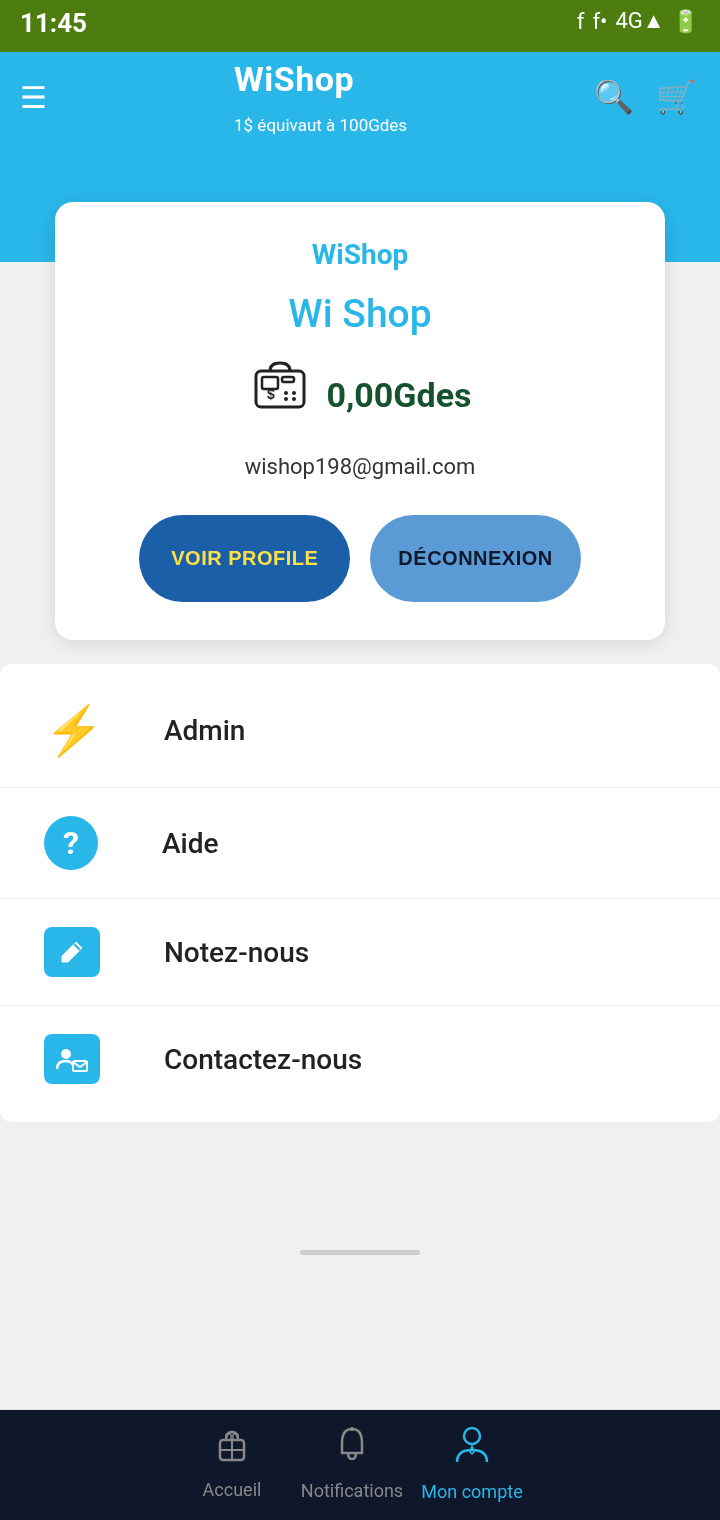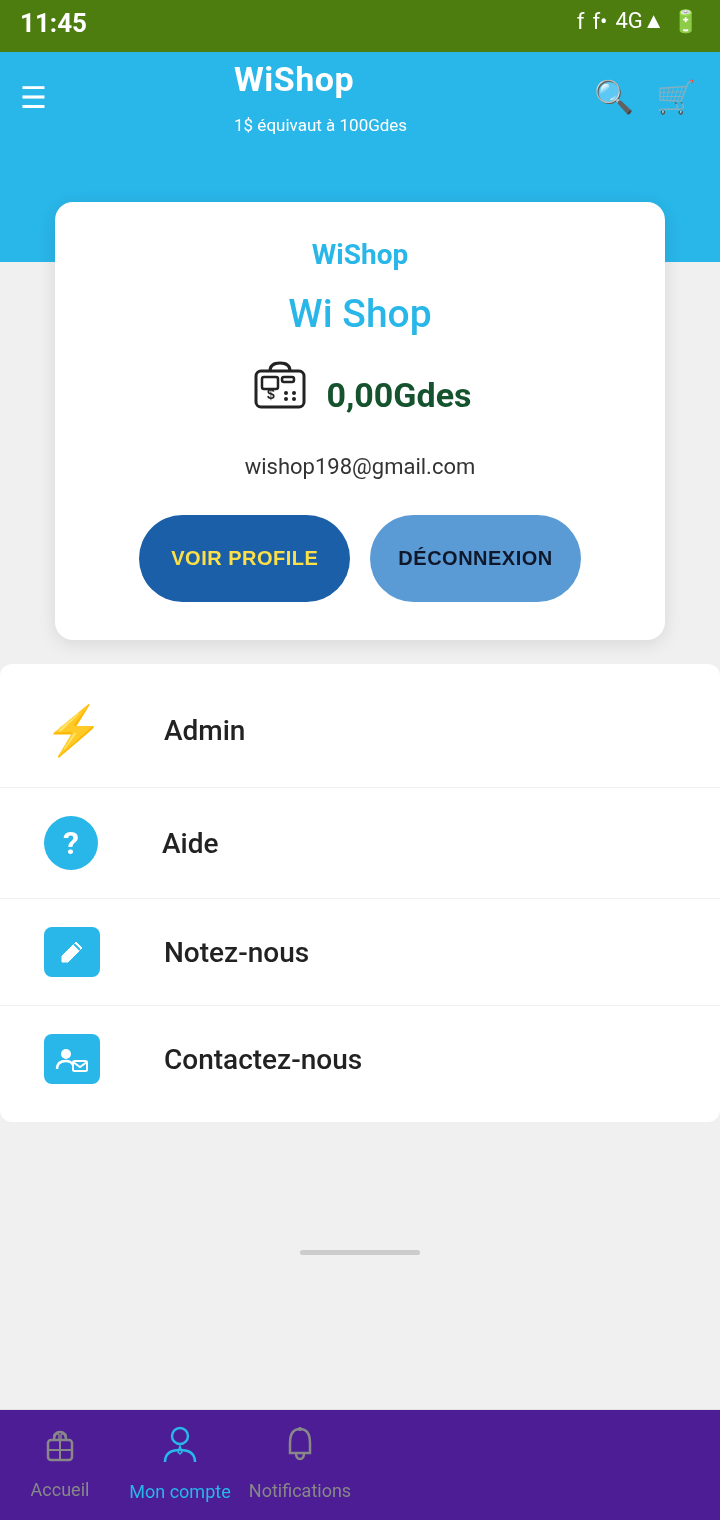--- a/index.html
+++ b/index.html
@@ -223,23 +223,23 @@
       font-size: 28px;
       flex-shrink: 0;
     }
 
     
     .bottom-nav {
       position: fixed;
       bottom: 0;
       left: 0;
       width: 720px;
-      background: #4c1d95;
-      display: flex;
-      justify-content: flex-start;
+      background: #0f172a;
+      display: flex;
+      justify-content: center;
       align-items: center;
       padding: 14px 16px 18px 0;
       border-top: 1px solid #e0e0e0;
       z-index: 100;
     }
     .nav-item {
       display: flex;
       flex-direction: column;
       align-items: center;
       gap: 6px;
@@ -383,37 +383,37 @@
         <rect x="14" y="8" width="5" height="6" rx="1" stroke="#888" stroke-width="1.5" fill="none"></rect>
         <rect x="21" y="8" width="5" height="6" rx="1" stroke="#888" stroke-width="1.5" fill="none"></rect>
         <line x1="8" y1="24" x2="32" y2="24" stroke="#888" stroke-width="2"></line>
         <line x1="20" y1="14" x2="20" y2="34" stroke="#888" stroke-width="2"></line>
       </svg>
     </span>
     <span class="nav-label">Accueil</span>
   </div>
 
   <div class="nav-item">
-    <span class="nav-icon active">
-      <svg width="38" height="42" viewBox="0 0 38 42" fill="none" xmlns="http://www.w3.org/2000/svg">
-
-        <circle cx="19" cy="12" r="8" stroke="#29b6e8" stroke-width="2.5" fill="none"></circle>
-        <path d="M4 38 Q4 26 19 26 Q34 26 34 38" stroke="#29b6e8" stroke-width="2.5" fill="none"></path>
-
-        <path d="M19 22 L17 28 L19 30 L21 28 Z" stroke="#29b6e8" stroke-width="1.5" fill="none"></path>
-      </svg>
-    </span>
-    <span class="nav-label active">Mon compte</span>
-  </div>
-
-  <div class="nav-item">
     <span class="nav-icon">
       <svg width="36" height="40" viewBox="0 0 36 40" fill="none" xmlns="http://www.w3.org/2000/svg">
         <path d="M18 4 Q28 4 28 18 L28 28 L8 28 L8 18 Q8 4 18 4 Z" stroke="#888" stroke-width="2.5" fill="none"></path>
         <line x1="18" y1="2" x2="18" y2="6" stroke="#888" stroke-width="2.5"></line>
         <path d="M14 28 Q14 34 18 34 Q22 34 22 28" stroke="#888" stroke-width="2.5" fill="none"></path>
       </svg>
     </span>
     <span class="nav-label">Notifications</span>
   </div>
+
+  <div class="nav-item">
+    <span class="nav-icon active">
+      <svg width="38" height="42" viewBox="0 0 38 42" fill="none" xmlns="http://www.w3.org/2000/svg">
+
+        <circle cx="19" cy="12" r="8" stroke="#29b6e8" stroke-width="2.5" fill="none"></circle>
+        <path d="M4 38 Q4 26 19 26 Q34 26 34 38" stroke="#29b6e8" stroke-width="2.5" fill="none"></path>
+
+        <path d="M19 22 L17 28 L19 30 L21 28 Z" stroke="#29b6e8" stroke-width="1.5" fill="none"></path>
+      </svg>
+    </span>
+    <span class="nav-label active">Mon compte</span>
+  </div>
 </div>
 
 <div class="nav-indicator"></div>
 
 </body></html>

